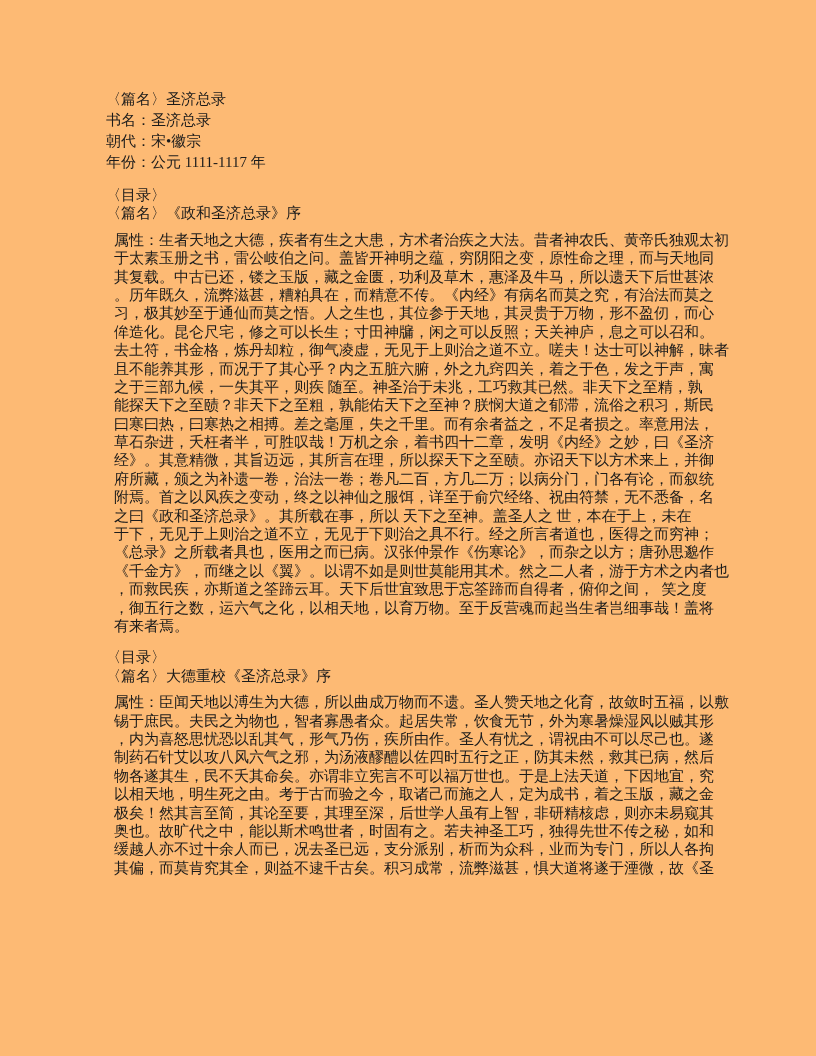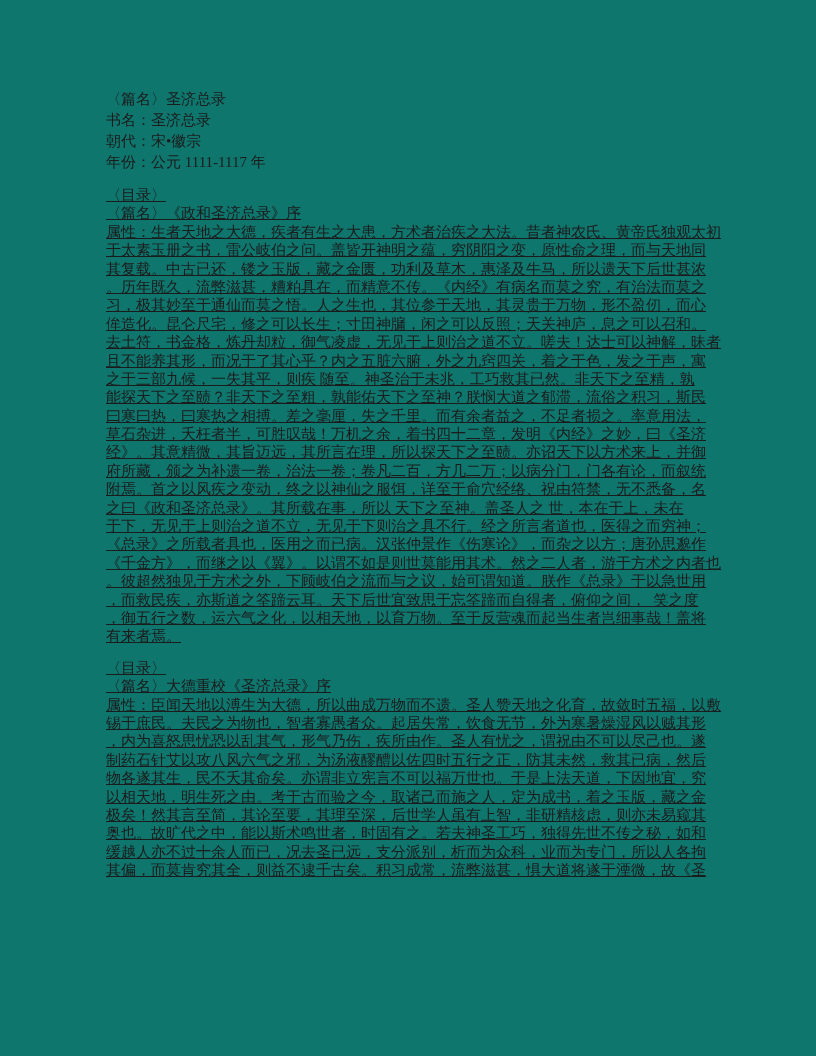--- a/index.html
+++ b/index.html
@@ -4,21 +4,21 @@
 <style>
   html, body {
     margin: 0;
     padding: 0;
     background: #ffffff;
   }
   .page {
     position: relative;
     width: 816px;
     height: 1056px;
-    background: #0f766e;
+    background: #fdba74;
     overflow: hidden;
   }
   .doc {
     position: absolute;
     left: 106px;
     top: 89px;
     width: 624px;
     color: #1b1b1b;
     font-family: "Liberation Serif", "DejaVu Serif", serif;
     font-size: 15px;
@@ -29,24 +29,23 @@
     line-height: 18.4px;
     height: 18.4px;
     overflow: visible;
   }
   .header-block .text-line {
     line-height: 21px;
     height: 21px;
   }
   .section {
     margin-top: 13px;
-    text-decoration: underline;
   }
   .section-paragraph {
-    margin: 0;
+    margin: 8px;
   }
 </style>
 </head>
 <body>
 
 <div class="page">
   <div class="doc">
 
     <div class="header-block">
         <div class="text-line">〈篇名〉圣济总录</div>
@@ -71,21 +70,20 @@
           <div class="text-line">能探天下之至赜？非天下之至粗，孰能佑天下之至神？朕悯大道之郁滞，流俗之积习，斯民</div>
           <div class="text-line">曰寒曰热，曰寒热之相搏。差之毫厘，失之千里。而有余者益之，不足者损之。率意用法，</div>
           <div class="text-line">草石杂进，夭枉者半，可胜叹哉！万机之余，着书四十二章，发明《内经》之妙，曰《圣济</div>
           <div class="text-line">经》。其意精微，其旨迈远，其所言在理，所以探天下之至赜。亦诏天下以方术来上，并御</div>
           <div class="text-line">府所藏，颁之为补遗一卷，治法一卷；卷凡二百，方几二万；以病分门，门各有论，而叙统</div>
           <div class="text-line">附焉。首之以风疾之变动，终之以神仙之服饵，详至于俞穴经络、祝由符禁，无不悉备，名</div>
           <div class="text-line">之曰《政和圣济总录》。其所载在事，所以 天下之至神。盖圣人之 世，本在于上，未在</div>
           <div class="text-line">于下，无见于上则治之道不立，无见于下则治之具不行。经之所言者道也，医得之而穷神；</div>
           <div class="text-line">《总录》之所载者具也，医用之而已病。汉张仲景作《伤寒论》，而杂之以方；唐孙思邈作</div>
           <div class="text-line">《千金方》，而继之以《翼》。以谓不如是则世莫能用其术。然之二人者，游于方术之内者也</div>
-          <div class="text-line">。彼超然独见于方术之外，下顾岐伯之流而与之议，始可谓知道。朕作《总录》于以急世用</div>
           <div class="text-line">，而救民疾，亦斯道之筌蹄云耳。天下后世宜致思于忘筌蹄而自得者，俯仰之间，  笑之度</div>
           <div class="text-line">，御五行之数，运六气之化，以相天地，以育万物。至于反营魂而起当生者岂细事哉！盖将</div>
           <div class="text-line">有来者焉。</div>
         </div>
     </div>
 
     <div class="section">
       <div class="text-line">〈目录〉</div>
       <div class="text-line">〈篇名〉大德重校《圣济总录》序</div>
       <div class="section-paragraph">

